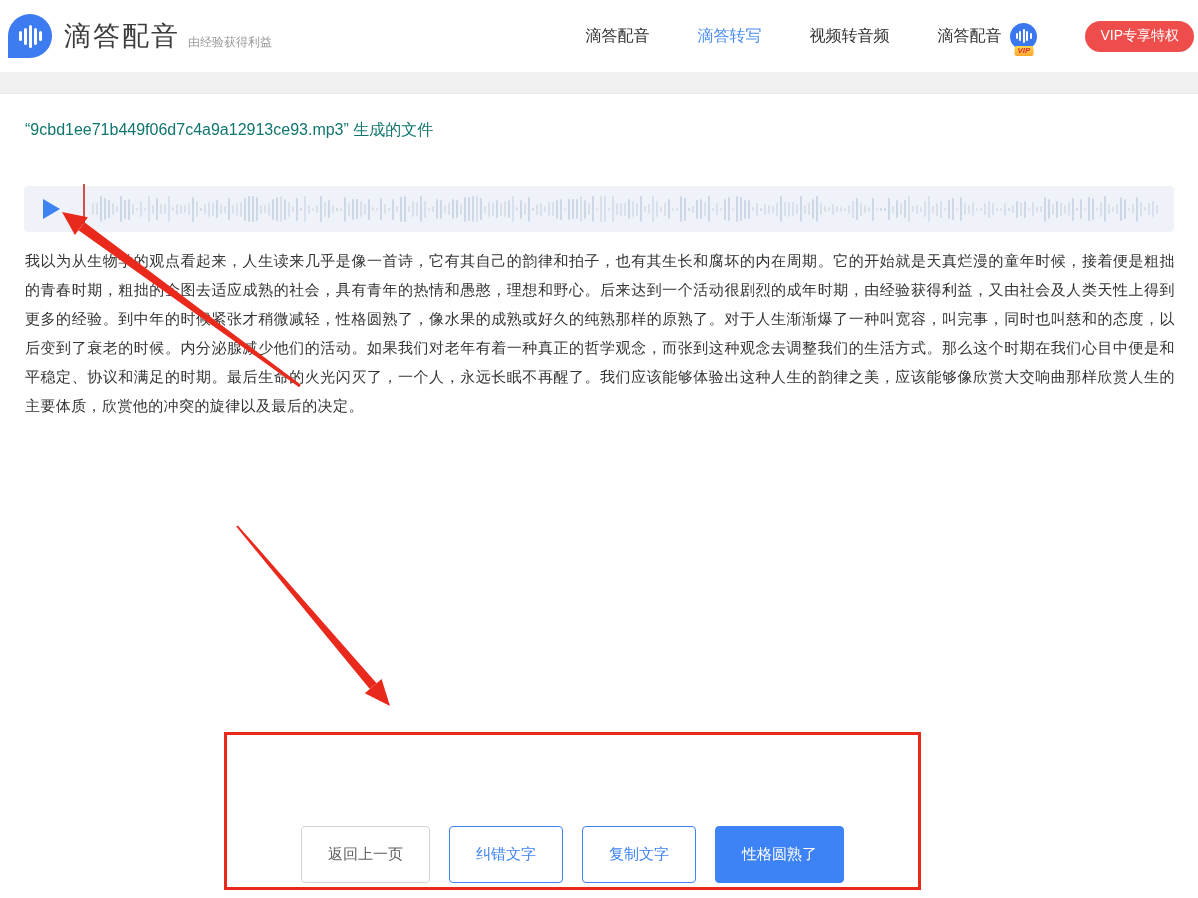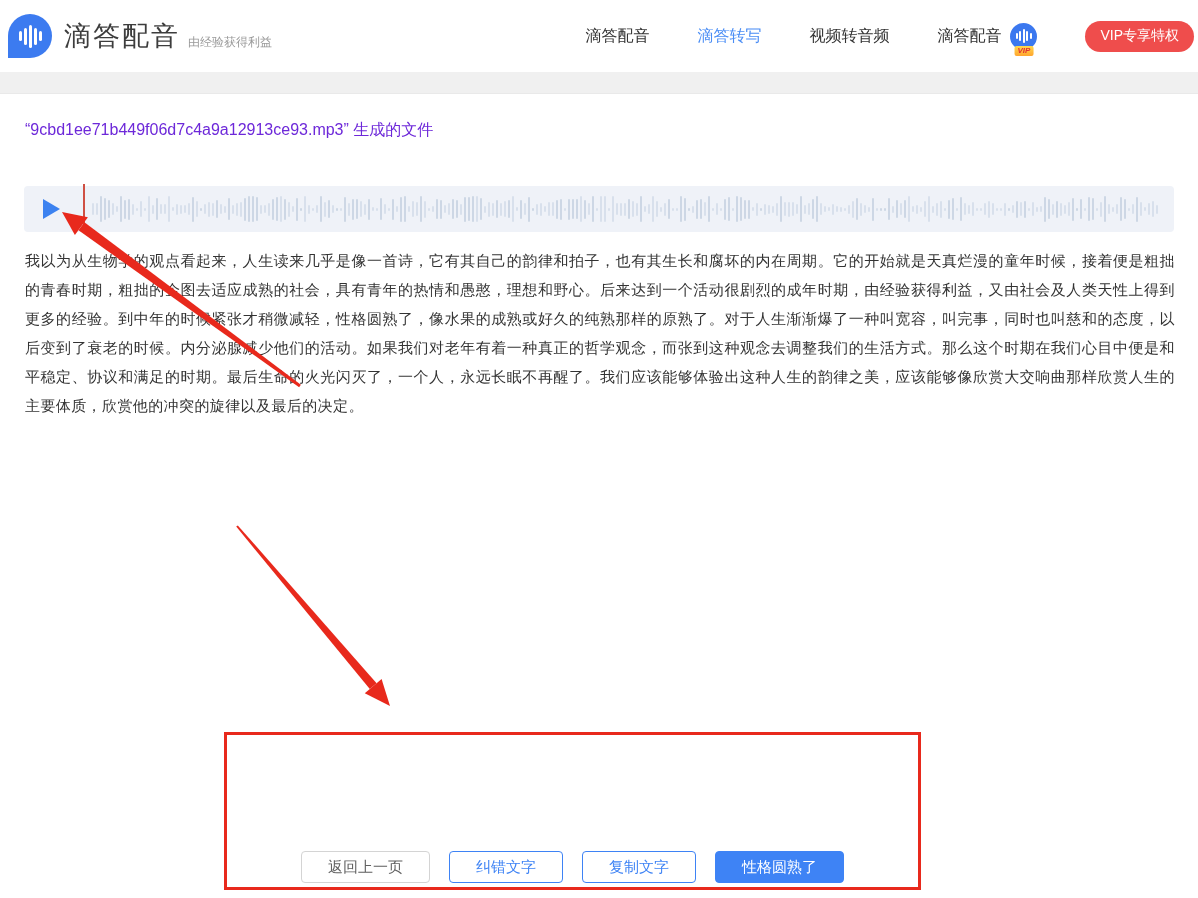--- a/index.html
+++ b/index.html
@@ -33,21 +33,21 @@
   .vip-tag { position:absolute; left:50%; transform:translateX(-50%); bottom:-6px;
              background:linear-gradient(#ffd84d,#ffa52e); color:#e03131; font-size:8px;
              font-weight:bold; font-style:italic; line-height:10px; padding:0 3px; border-radius:2px; }
   .vip-pill { background:#ef4d4c; color:#fff; font-size:14px; height:31px; padding:0 15px;
               border-radius:16px; display:flex; align-items:center; cursor:pointer; white-space:nowrap; }
 
   .gray-strip { position:absolute; top:72px; left:0; right:0; height:22px;
                 background:#f0f0f0; border-bottom:1px solid #e9e9e9; }
 
   
-  .file-title { position:absolute; top:120px; left:25px; right:15px; font-size:16px; color:#6d28d9; }
+  .file-title { position:absolute; top:120px; left:25px; right:15px; font-size:16px; color:#0f766e; }
 
   
   .player-bar { position:absolute; top:186px; left:24px; right:24px; height:46px;
                 background:#eff2f8; border-radius:4px; }
   .play-btn { position:absolute; left:19px; top:13px; width:0; height:0; cursor:pointer;
               border-left:17px solid #3c82f0; border-top:10px solid transparent;
               border-bottom:10px solid transparent; }
   .playhead { position:absolute; left:59px; top:-2px; width:2px; height:43px;
               background:#cf5044; cursor:ew-resize; }
   .waveform { position:absolute; left:68px; right:12px; top:0; height:100%;
@@ -58,21 +58,21 @@
   .transcript { position:absolute; top:246px; left:25px; width:1150px; font-size:15px;
                 line-height:29px; color:#333; text-align:justify; letter-spacing:0.4px; }
 
   
   .annotation-svg { position:absolute; left:0; top:0; width:1198px; height:898px;
                     pointer-events:none; z-index:5; }
   .red-box { position:absolute; left:224px; top:732px; width:697px; height:158px;
              border:3px solid #e8291c; z-index:3; }
   .actions { position:absolute; left:0; right:0; bottom:4px; display:flex;
              justify-content:center; gap:19px; }
-  .btn { height:32px; font-size:15px; border-radius:4px; background:#fff; cursor:pointer;
+  .btn { height:57px; font-size:15px; border-radius:4px; background:#fff; cursor:pointer;
          display:flex; align-items:center; justify-content:center; padding:0 26px;
          font-family:inherit; white-space:nowrap; }
   .btn-back { border:1px solid #d4d4d4; color:#606060; }
   .btn-outline-blue { border:1px solid #3e83f5; color:#3e83f5; }
   .btn-primary { background:#3e83f5; border:1px solid #3e83f5; color:#fff; }
 </style>
 </head>
 <body>
 
 <div class="page">

